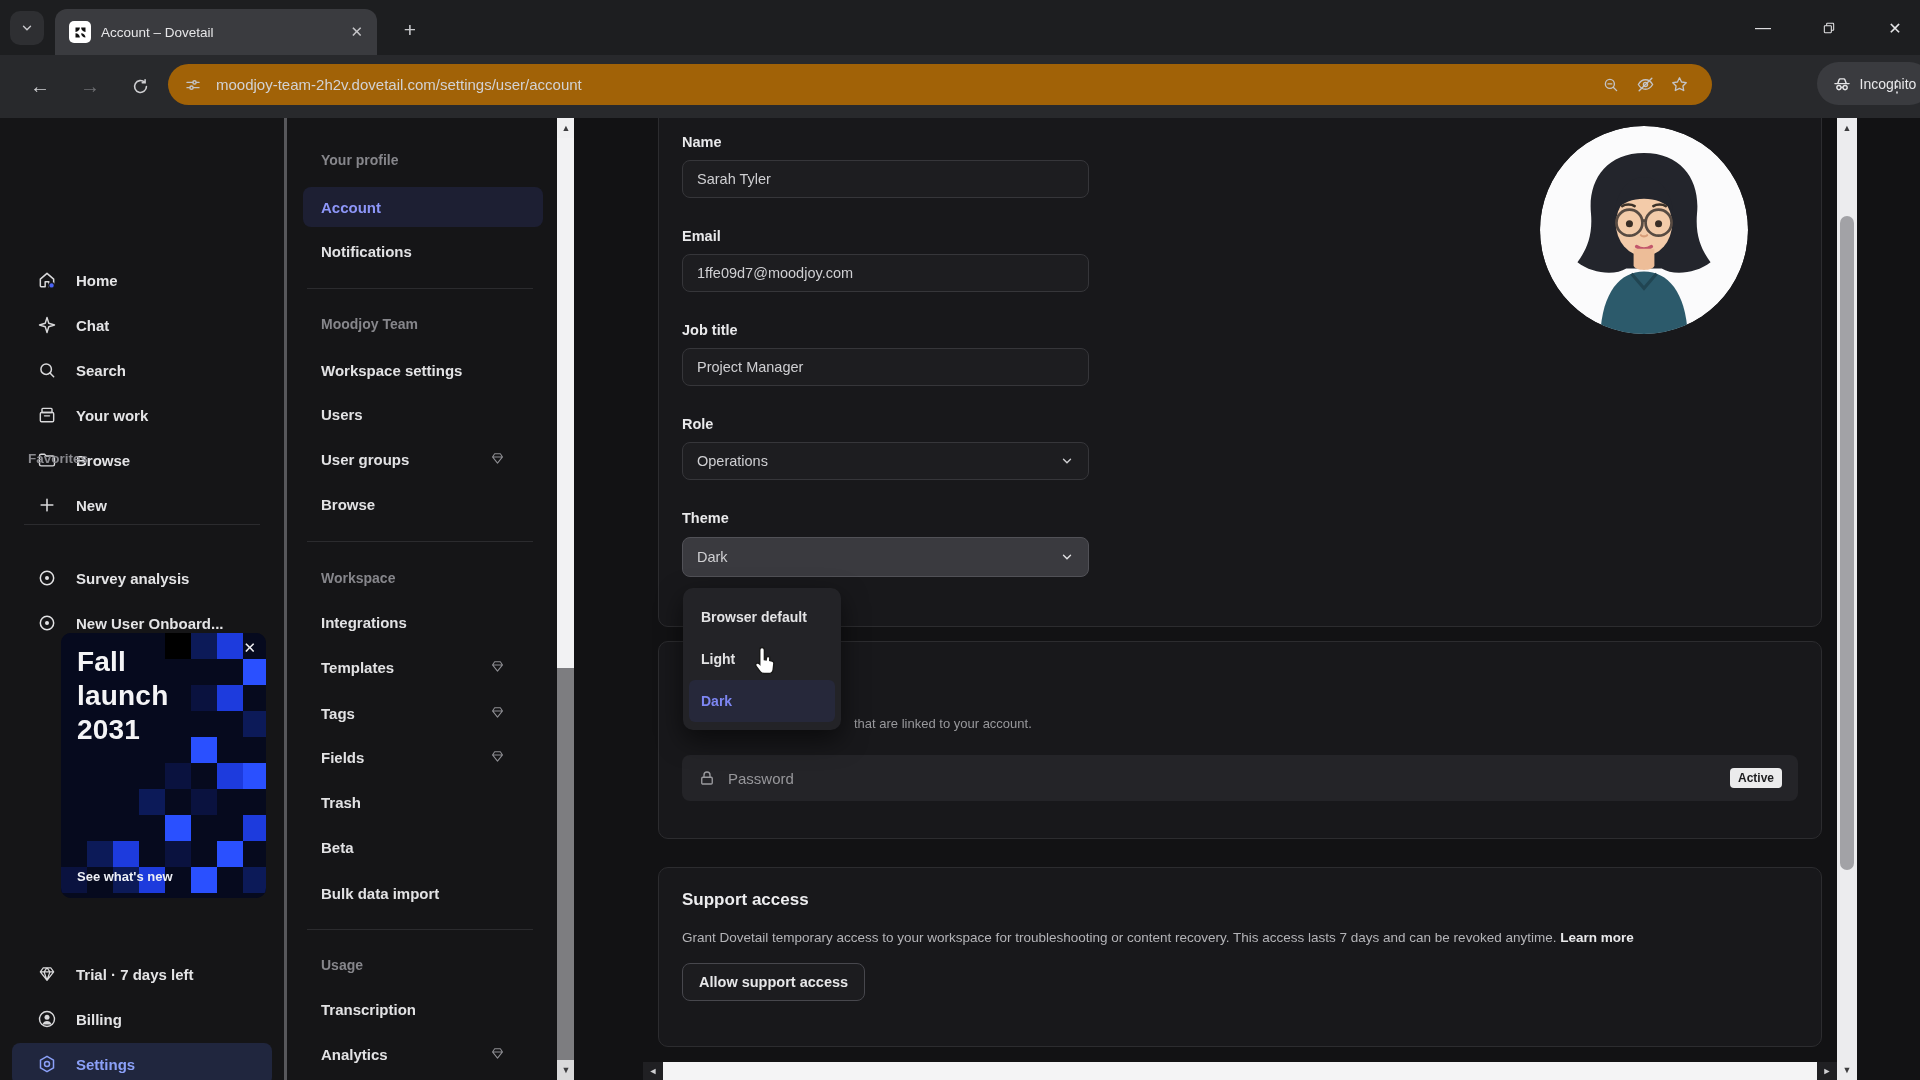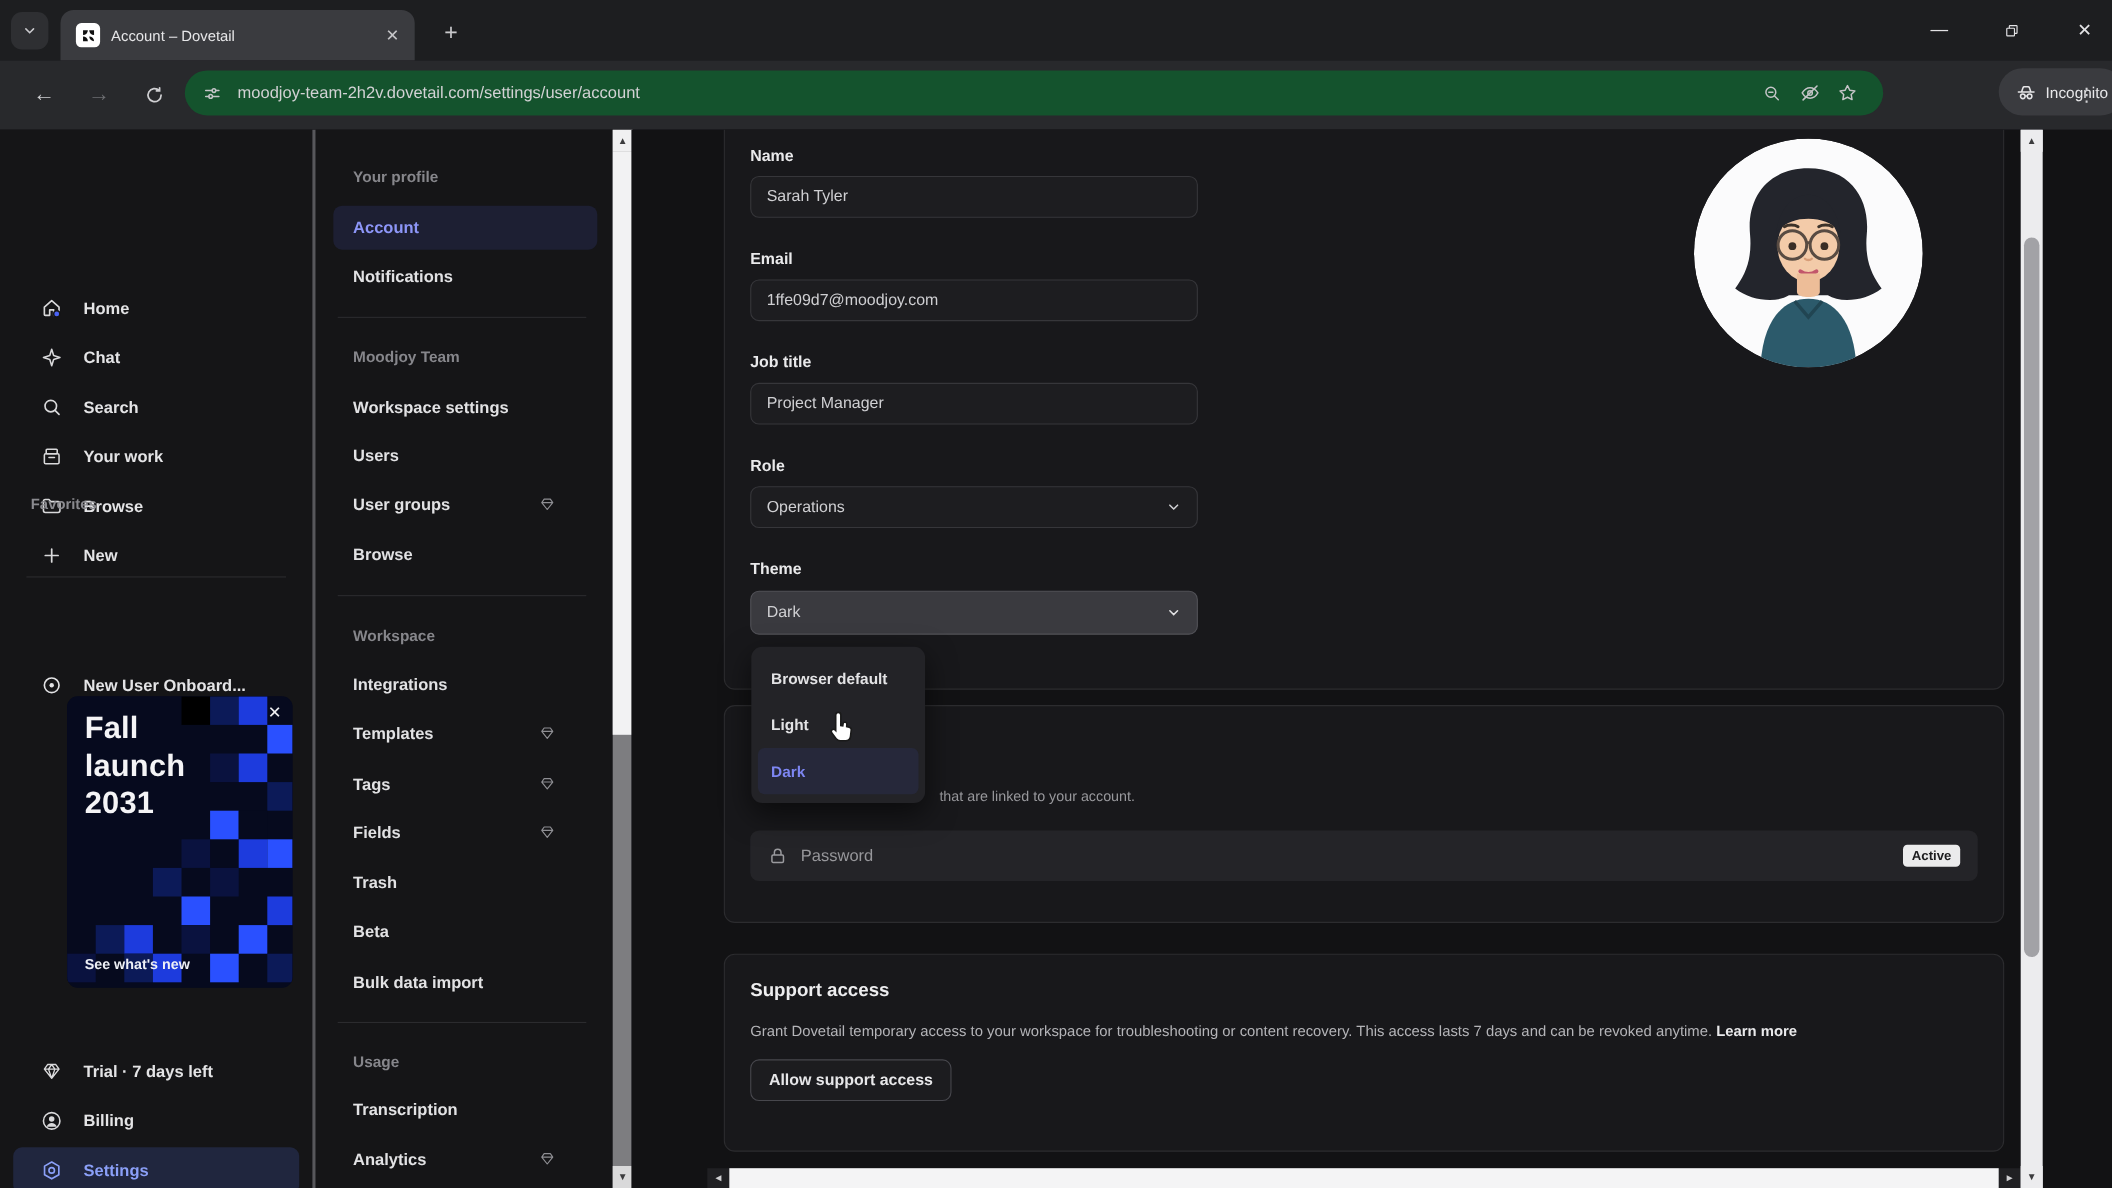--- a/index.html
+++ b/index.html
@@ -12,21 +12,21 @@
   .tab-search { left:10px; top:11px; width:34px; height:34px; border-radius:10px; background:#2e2f32; color:#c9c9cc; font-size:15px; display:flex; align-items:center; justify-content:center; }
   .tab { left:55px; top:9px; width:322px; height:46px; background:#3a3b3f; border-radius:12px 12px 0 0; display:flex; align-items:center; padding:0 14px; }
   .favicon { width:22px; height:22px; border-radius:5px; background:#fff; display:flex; align-items:center; justify-content:center; margin-right:10px; flex:0 0 auto; }
   .tab-title { color:#e6e6e8; font-size:13.5px; white-space:nowrap; overflow:hidden; flex:1; }
   .tab-close { color:#c5c5c8; font-size:15px; margin-left:10px; }
   .newtab { left:394px; top:14px; width:32px; height:32px; color:#c9c9cc; font-size:21px; display:flex; align-items:center; justify-content:center; border-radius:50%; }
   .wctl { top:10px; width:46px; height:36px; display:flex; align-items:center; justify-content:center; color:#e3e3e5; font-size:16px; }
   .toolbar { left:0; top:55px; width:1920px; height:63px; background:#28292c; }
   .navbtn { top:66px; width:40px; height:40px; display:flex; align-items:center; justify-content:center; font-size:20px; color:#cfcfd2; border-radius:50%; }
   .navbtn.dis { color:#6d6e72; }
-  .omnibox { left:168px; top:64px; width:1544px; height:41px; background:#14532d; border-radius:21px; display:flex; align-items:center; padding:0 16px; }
+  .omnibox { left:168px; top:64px; width:1544px; height:41px; background:#a16207; border-radius:21px; display:flex; align-items:center; padding:0 16px; }
   .url { color:#d2d2d4; font-size:15px; margin-left:14px; flex:1; }
   .oicon { width:34px; height:34px; display:flex; align-items:center; justify-content:center; }
   .incog-chip { left:1817px; top:62px; width:114px; height:43px; background:#3a3b3f; border-radius:22px; display:flex; align-items:center; justify-content:center; gap:8px; color:#e8e8ea; font-size:14px; }
   .kebab { left:1880px; top:66px; width:34px; height:40px; display:flex; align-items:center; justify-content:center; color:#cfcfd2; font-size:17px; letter-spacing:0; }
 
   
   .app-bg { left:0; top:118px; width:1920px; height:962px; background:#121214; }
   .sidebar { left:0; top:118px; width:284px; height:962px; background:#151517; }
   .side-divider { left:284px; top:118px; width:3px; height:962px; background:#57575b; }
   .settingsnav { left:287px; top:118px; width:270px; height:962px; background:#151517; }
@@ -207,20 +207,29 @@
         <svg width="20" height="20" viewBox="0 0 24 24">
           <path d="M12 5v14M5 12h14" stroke="#d9d9db" stroke-width="1.9" stroke-linecap="round"></path>
         </svg>
       </span>
     <span class="lb">New</span>
   </div>
 
   <div class="hr" style="top:524px"></div>
   <div class="sec-header" style="left:28px; top:451px;">Favorites</div>
 
+  <div class="srow" style="top:557px">
+    <span class="ic">
+        <svg width="20" height="20" viewBox="0 0 24 24">
+          <circle cx="12" cy="12" r="8" fill="none" stroke="#e2e2e4" stroke-width="1.8"></circle>
+          <circle cx="12" cy="12" r="2.4" fill="#e2e2e4"></circle>
+        </svg>
+      </span>
+    <span class="lb">Survey analysis</span>
+  </div>
   <div class="srow" style="top:602px">
     <span class="ic">
         <svg width="20" height="20" viewBox="0 0 24 24">
           <circle cx="12" cy="12" r="8" fill="none" stroke="#e2e2e4" stroke-width="1.8"></circle>
           <circle cx="12" cy="12" r="2.4" fill="#e2e2e4"></circle>
         </svg>
       </span>
     <span class="lb">New User Onboard...</span>
   </div>
 

